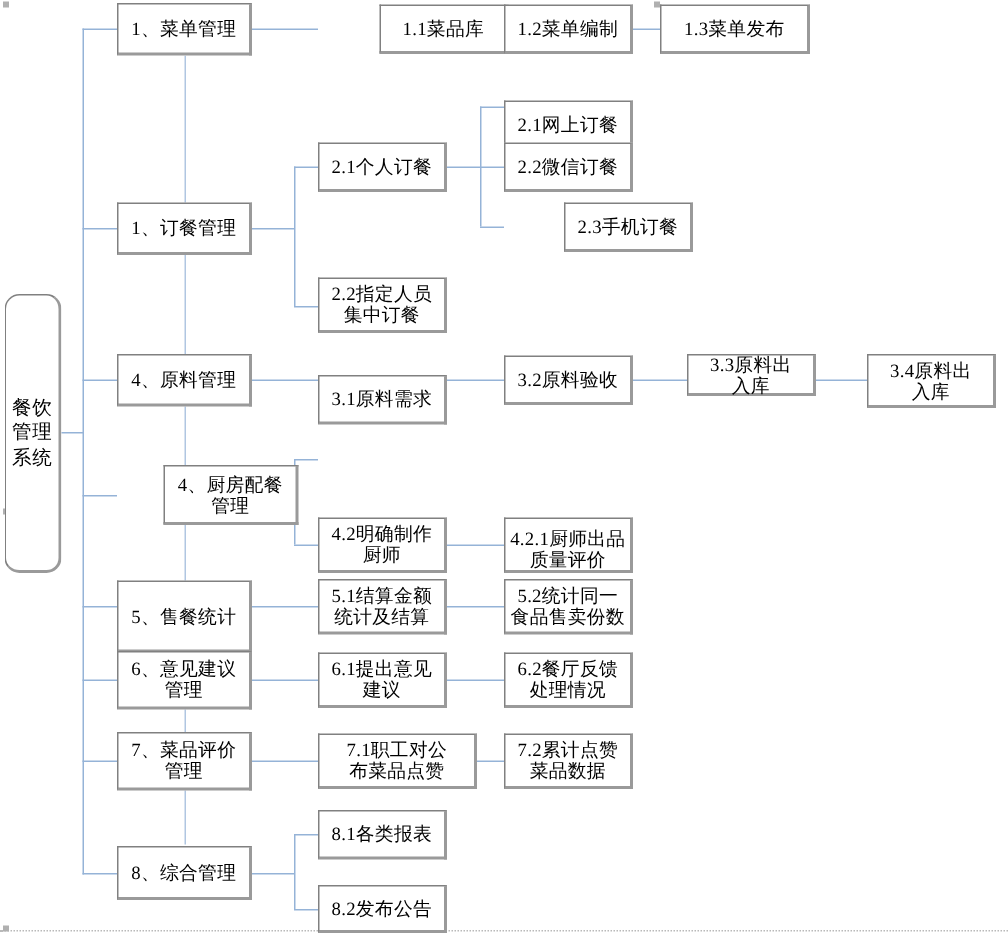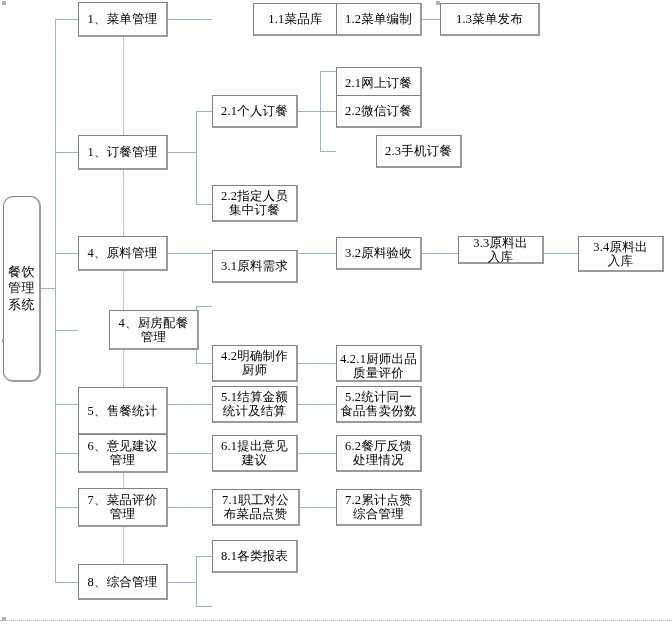--- a/index.html
+++ b/index.html
@@ -186,26 +186,29 @@
 厨师</span>
   </div>
   <div class="node" style="left:212px; top:386px; width:86px; height:37px;">
     <span class="txt">5.1结算金额
 统计及结算</span>
   </div>
   <div class="node" style="left:212px; top:435px; width:86px; height:37px;">
     <span class="txt">6.1提出意见
 建议</span>
   </div>
-  <div class="node" style="left:212px; top:489px; width:88px; height:37px;">
+  <div class="node" style="left:212px; top:489px; width:106px; height:37px;">
     <span class="txt">7.1职工对公
 布菜品点赞</span>
   </div>
   <div class="node" style="left:212px; top:540px; width:86px; height:33px;">
     <span class="txt">8.1各类报表</span>
+  </div>
+  <div class="node" style="left:212px; top:590px; width:86px; height:32px;">
+    <span class="txt">8.2发布公告</span>
   </div>
 
   <div class="node" style="left:336px; top:3px; width:86px; height:33px;">
     <span class="txt">1.2菜单编制</span>
   </div>
   <div class="node" style="left:336px; top:67px; width:86px; height:33px;">
     <span class="txt">2.1网上订餐</span>
   </div>
   <div class="node" style="left:336px; top:95px; width:86px; height:33px;">
     <span class="txt">2.2微信订餐</span>
@@ -223,21 +226,21 @@
   <div class="node" style="left:336px; top:386px; width:86px; height:37px;">
     <span class="txt">5.2统计同一
 食品售卖份数</span>
   </div>
   <div class="node" style="left:336px; top:435px; width:86px; height:37px;">
     <span class="txt">6.2餐厅反馈
 处理情况</span>
   </div>
   <div class="node" style="left:336px; top:489px; width:86px; height:37px;">
     <span class="txt">7.2累计点赞
-综合管理</span>
+菜品数据</span>
   </div>
 
   <div class="node" style="left:440px; top:3px; width:100px; height:33px;">
     <span class="txt">1.3菜单发布</span>
   </div>
   <div class="node" style="left:458px; top:236px; width:86px; height:28px;">
     <span class="txt">3.3原料出
 入库</span>
   </div>
 

